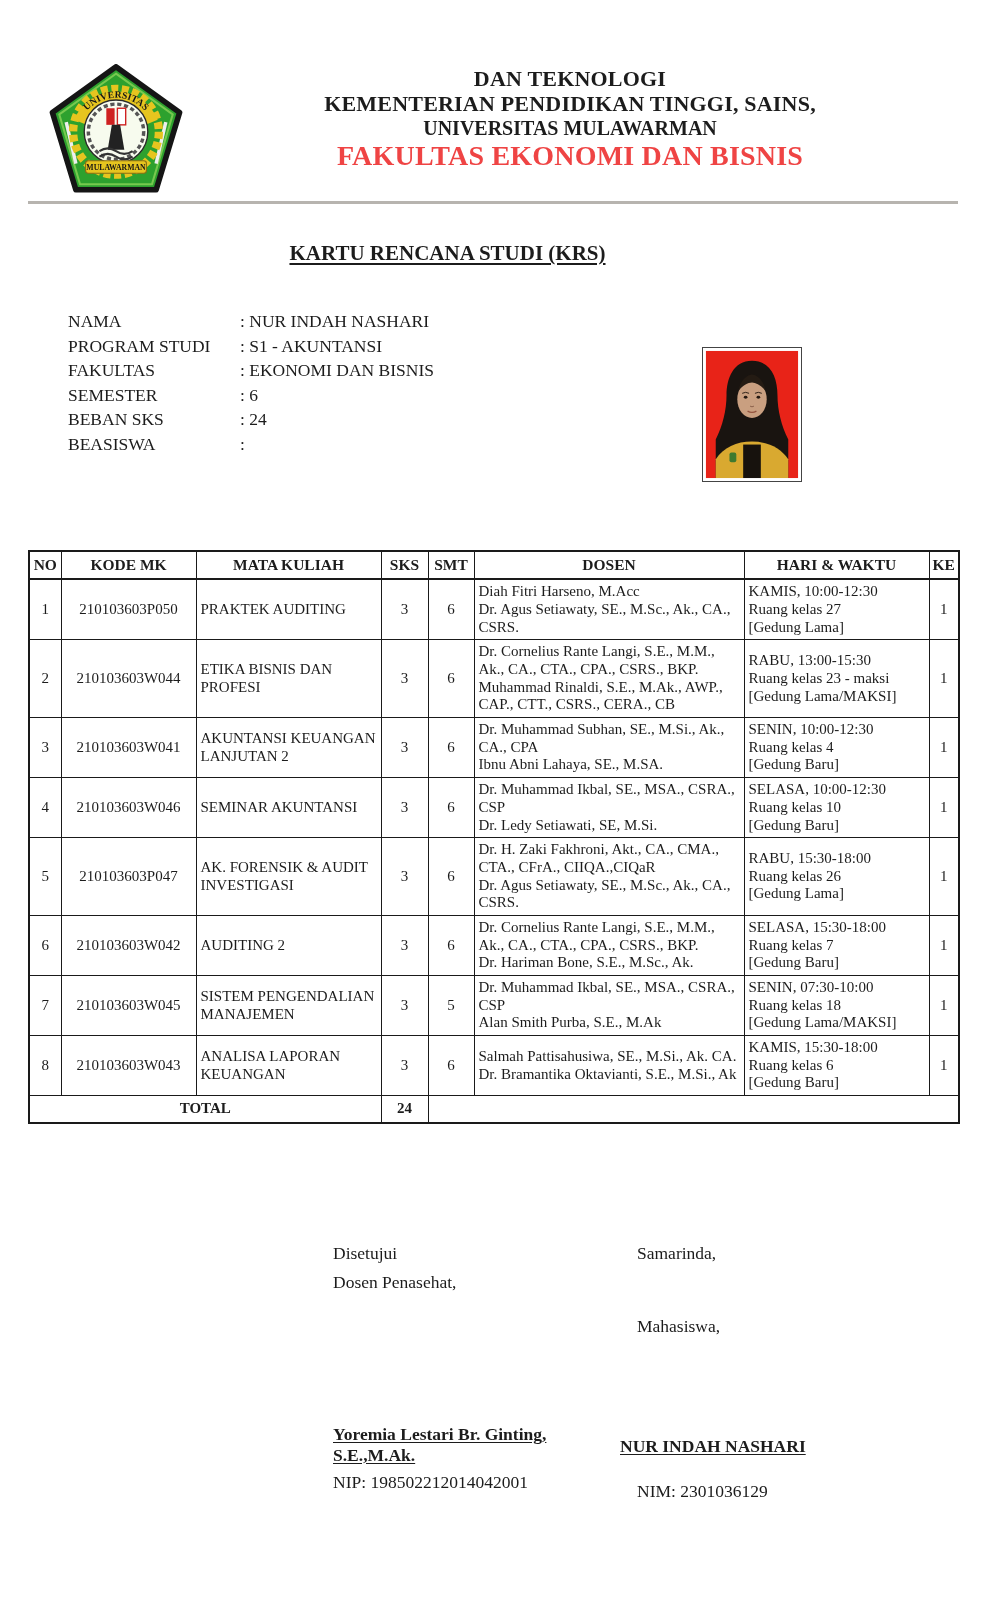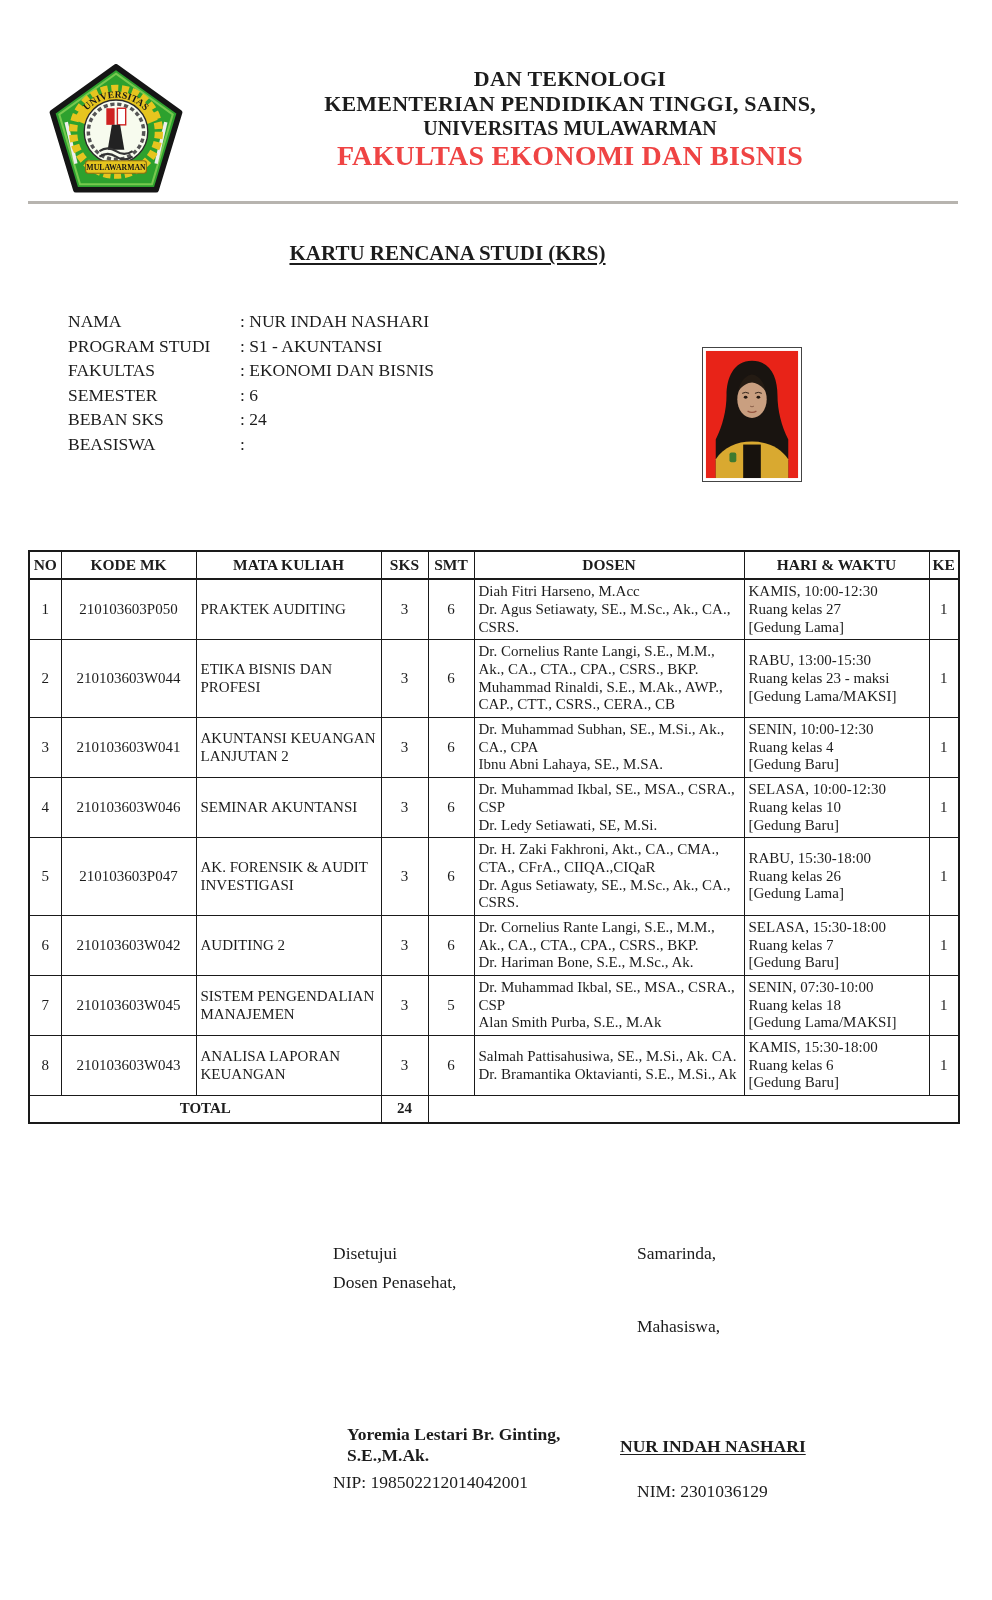--- a/index.html
+++ b/index.html
@@ -35,21 +35,21 @@
   .c{text-align:center;}
   .l{text-align:left;}
   tfoot td{font-weight:bold;border-top:2px solid #1a1a1a;height:20px;}
 
   
   .abs{position:absolute;font-size:17.5px;line-height:21px;}
   .sig-disetujui{left:333px;top:1243px;}
   .sig-dosen{left:333px;top:1272px;}
   .sig-samarinda{left:637px;top:1243px;}
   .sig-mahasiswa{left:637px;top:1272px;margin-top:44px;}
-  .sig-name-left{left:347px;top:1424px;width:252px;font-weight:bold;text-underline-offset:2px;}
+  .sig-name-left{left:333px;top:1424px;width:252px;font-weight:bold;text-decoration:underline;text-underline-offset:2px;}
   .sig-nip{left:333px;top:1472px;}
   .sig-name-right{left:620px;top:1436px;font-weight:bold;text-decoration:underline;text-underline-offset:2px;}
   .sig-nim{left:637px;top:1481px;}
 </style>
 </head>
 <body>
 
 <div class="page">
 
   <svg class="logo" viewBox="0 0 100 94">

